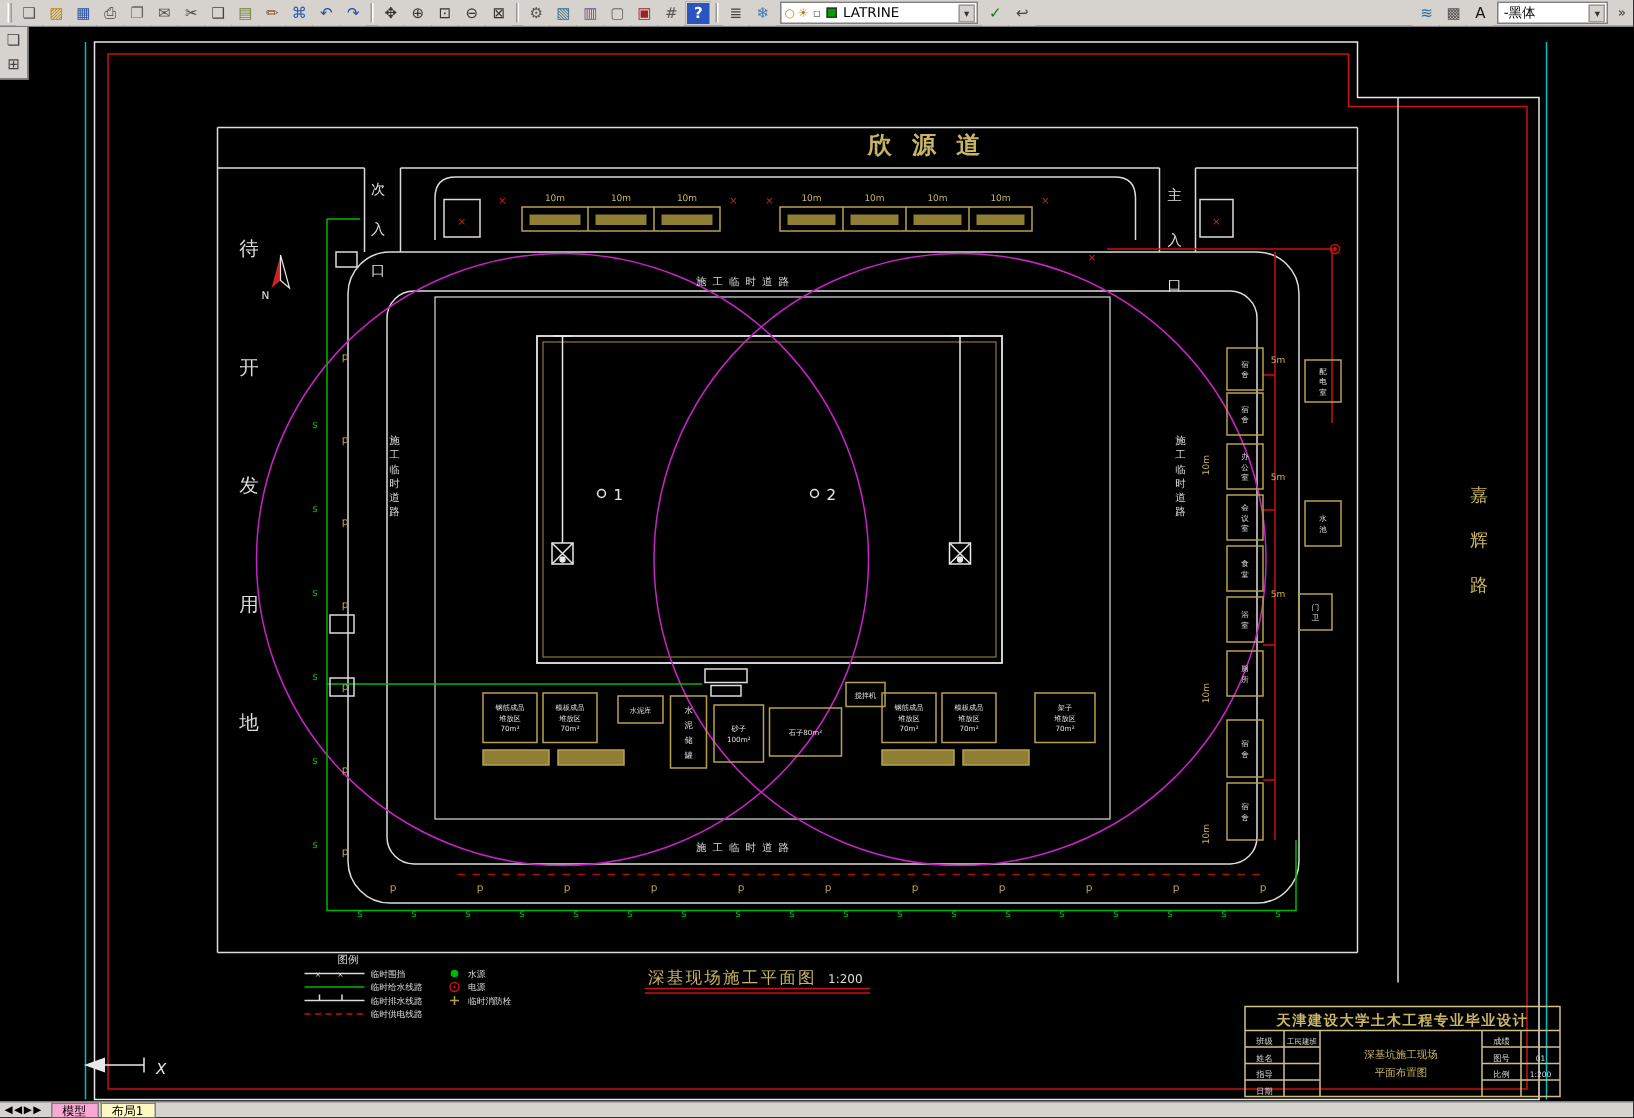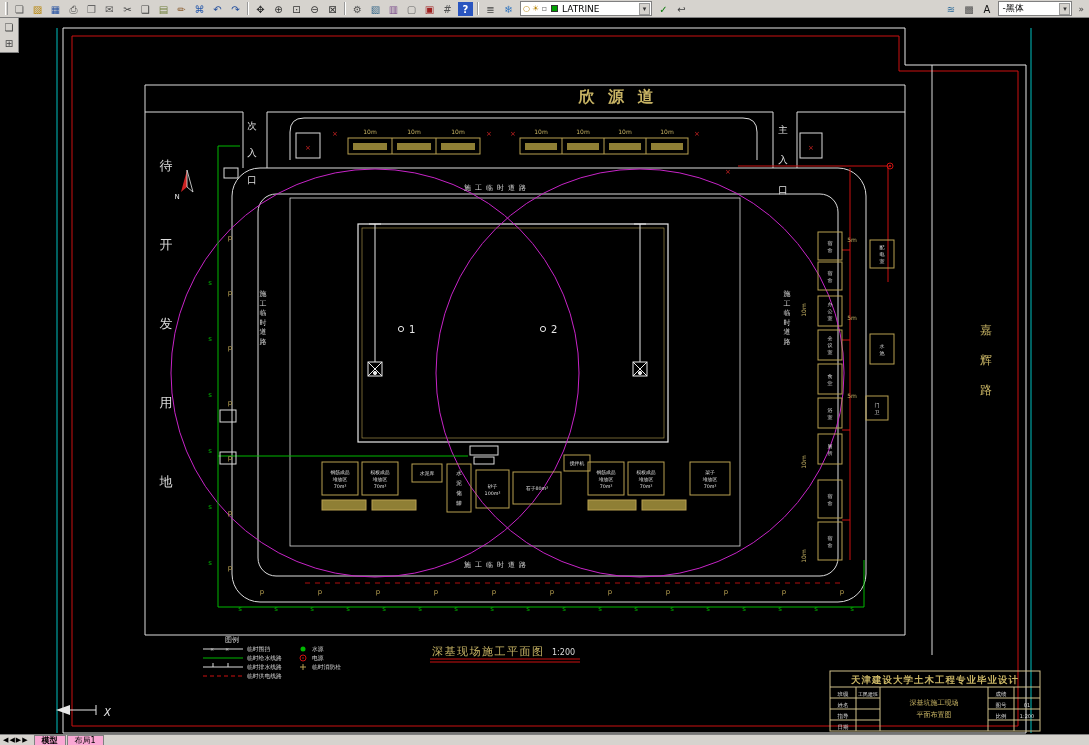--- a/index.html
+++ b/index.html
@@ -34,22 +34,22 @@
 
   
   .canvas{position:absolute;top:18px;left:0;right:0;bottom:11px;background:#000;z-index:1}
   svg#cad{position:absolute;top:0;left:0;z-index:2;font-family:"DejaVu Sans","Liberation Sans",sans-serif}
 
   
   .tabbar{position:absolute;left:0;right:0;bottom:0;height:11px;background:#d6d3ce;
     border-top:1px solid #808080;display:flex;align-items:flex-end;font-size:8px;z-index:6;padding-left:3px;color:#000}
   .tabnav{font-size:7px;letter-spacing:1px;margin-right:5px;line-height:10px}
   .tab{padding:0 7px;height:10px;line-height:9px;border:1px solid #808080;border-bottom:none;
-    background:#f9a8d4;margin-right:1px}
-  .tab.active{background:#f9a8d4;font-weight:bold}
+    background:#fef9c3;margin-right:1px}
+  .tab.active{background:#f9a8d4;font-weight:normal}
 </style>
 </head>
 <body>
 
 <div class="toolbar">
   <div class="tb-grip"></div>
   <div class="tb-group">
       <div class="tb-btn" style="color: rgb(85, 85, 85);">❏</div>
       <div class="tb-btn" style="color: rgb(184, 134, 11);">▨</div>
       <div class="tb-btn" style="color: rgb(35, 79, 160);">▦</div>

